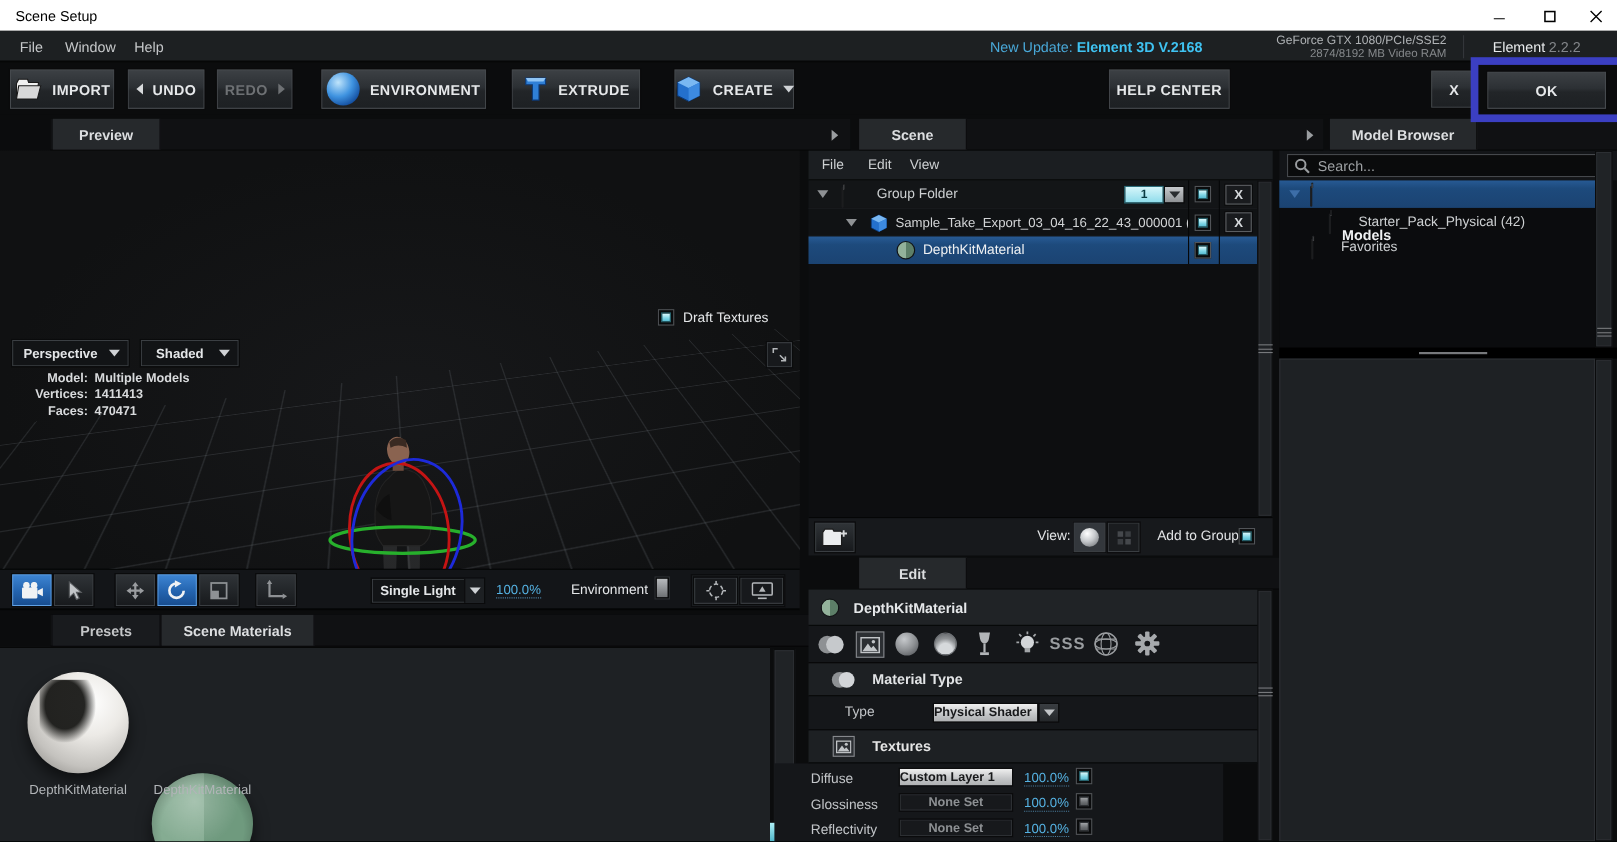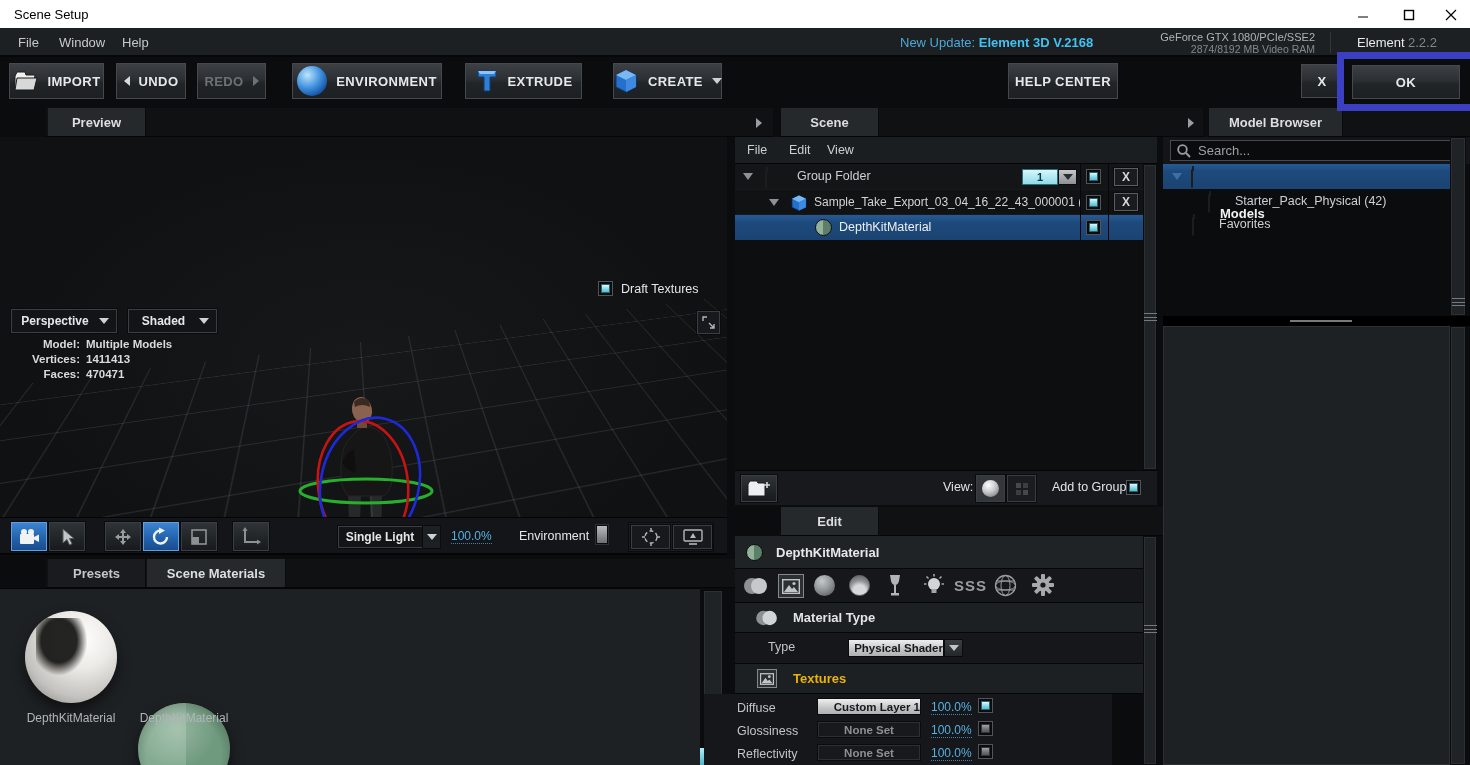--- a/index.html
+++ b/index.html
@@ -43,21 +43,21 @@
   .chk { width:15px; height:15px; background:#0a0b0c; border:1px solid #515458;
          display:flex; align-items:center; justify-content:center; }
   .chk i { display:block; width:9px; height:9px; border:1px solid #27646f;
            background:linear-gradient(#dffafd, #7fd6e6 60%, #57bcd2); }
   .chk.off i { border-color:#33363a; background:linear-gradient(#a2a5a8, #6d7073 60%, #55585b); }
   .dd { display:flex; align-items:center; background:#121416; border:1px solid #0a0b0c;
         box-shadow:inset 0 0 0 1px #3b3f43; color:#e4e6e8; font-weight:bold; font-size:12px; }
   .xbtn { display:flex; align-items:center; justify-content:center; font-weight:bold; font-size:12px;
           color:#d4d7da; background:#191b1e; border:1px solid #5b5e61; box-shadow:0 0 0 1px #0a0b0c; }
   .cyanlink { color:#55b2e2; font-size:12px; border-bottom:1px dotted #4a7e9e; }
-  .lightbtn { display:flex; align-items:center; justify-content:flex-end; font-weight:bold; color:#17181a;
+  .lightbtn { display:flex; align-items:center; justify-content:flex-start; font-weight:bold; color:#17181a;
               background:linear-gradient(#efefef,#c2c4c6 60%,#aeb0b2); border:1px solid #0a0b0c; font-size:11.5px; }
   .darkbtn { display:flex; align-items:center; justify-content:center; font-weight:bold; color:#8d9093;
              background:#17191c; border:1px solid #0a0b0c; box-shadow:inset 0 0 0 1px #2c2f33; font-size:11.5px; }
 
   .folder { position:relative; background:linear-gradient(#f2f2f2,#b9bbbd); border:1px solid #1c1d1f; border-radius:1px; }
   .folder::before { content:""; position:absolute; left:0; top:-4px; width:45%; height:4px;
                     background:#d8dadc; border:1px solid #1c1d1f; border-bottom:none; border-radius:1px 1px 0 0; }
   .folder.gray { background:linear-gradient(#b6b9bb,#8a8d90); }
   .folder.gray::before { background:#a2a5a8; }
 
@@ -497,21 +497,21 @@
   </div>
 
   <div class="abs" style="left:735px;top:664px;width:408px;height:30px;background:#1d2023;border-bottom:1px solid #050606;">
     <span class="abs" style="left:22px;top:5px;width:20px;height:19px;border:1px solid #85888c;background:#2c2f33;display:flex;align-items:center;justify-content:center;">
       <svg width="14" height="12" viewBox="0 0 18 15">
           <rect x="0.7" y="0.7" width="16.6" height="13.6" fill="none" stroke="#c2c5c8" stroke-width="1.6"></rect>
           <circle cx="12" cy="4.5" r="1.8" fill="#c2c5c8"></circle>
           <path d="M2,13 L7,6 L10,10 L12,8 L16,13 Z" fill="#c2c5c8"></path>
         </svg>
     </span>
-    <span class="abs" style="left:58px;top:7px;font-size:13px;font-weight:bold;color:#eab308;">Textures</span>
+    <span class="abs" style="left:58px;top:7px;font-size:13px;font-weight:bold;color:#e5e5e5;">Textures</span>
   </div>
   <div class="abs" style="left:704px;top:694px;width:408px;height:71px;background:#15171a;">
 
     <span class="abs label12" style="left:33px;top:7px;color:#c2c5c8;">Diffuse</span>
     <span class="abs lightbtn" style="left:113px;top:4px;width:104px;height:17px;">Custom Layer 1</span>
     <span class="abs cyanlink" style="left:227px;top:6px;">100.0%</span>
     <span class="abs chk" style="left:274px;top:4px;">
         <i></i>
       </span>
 

